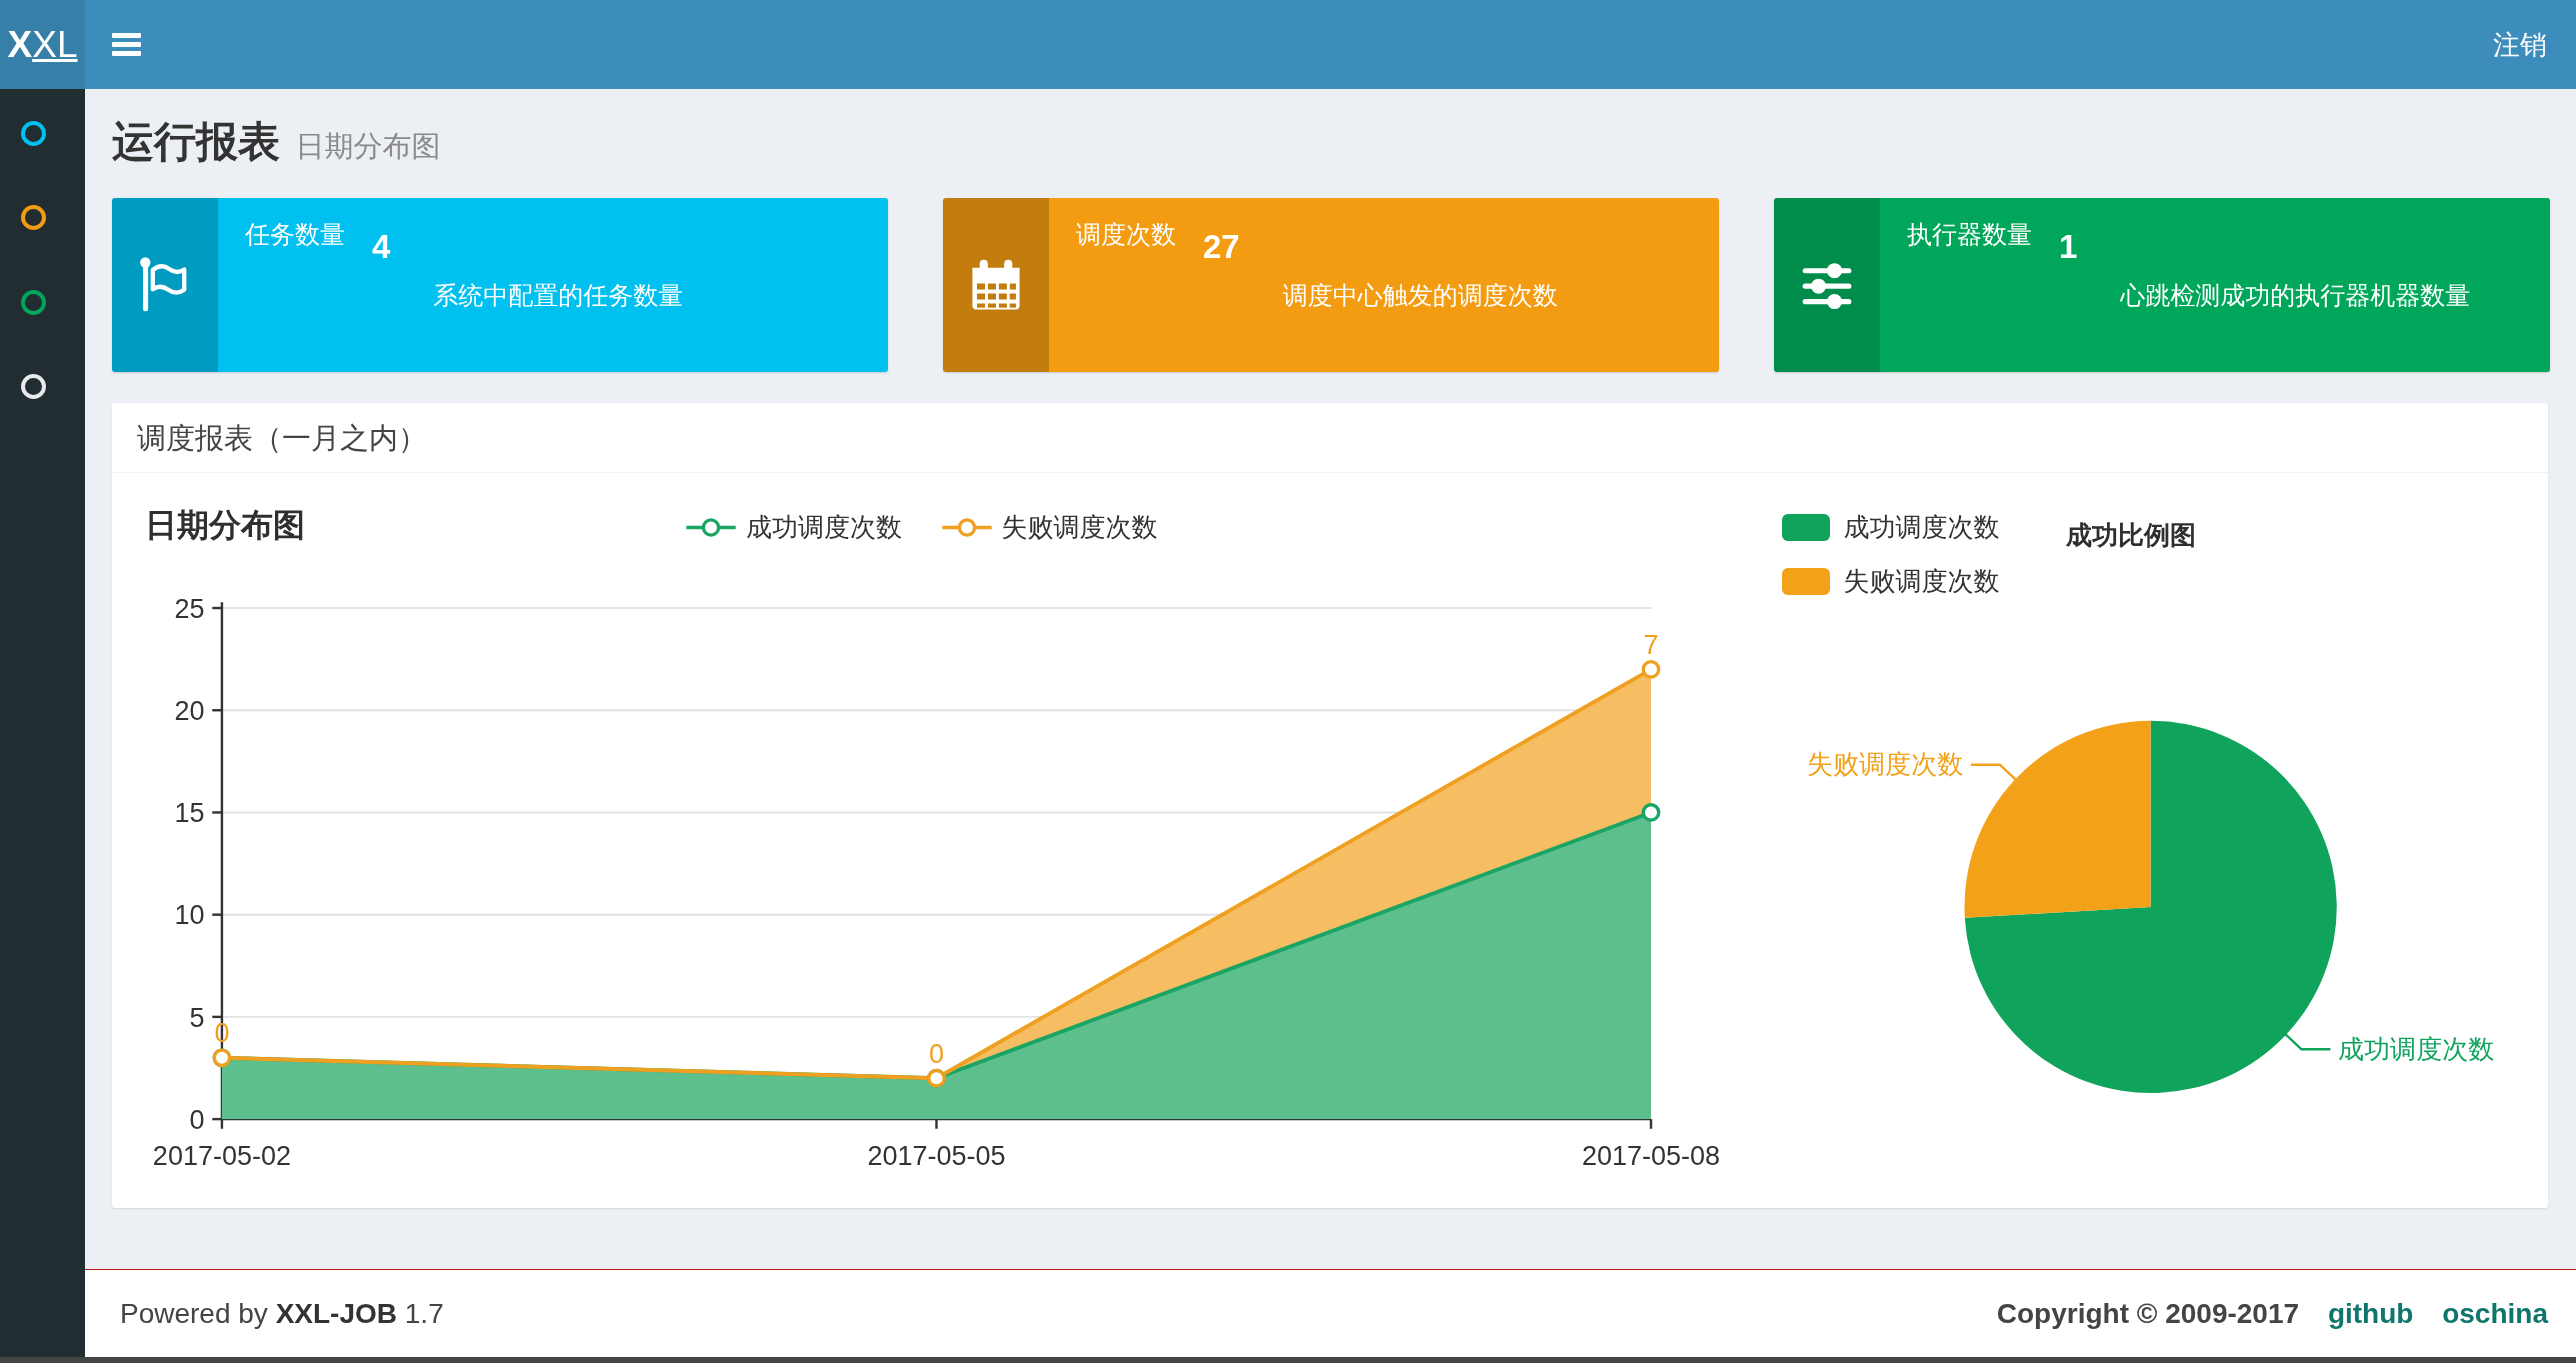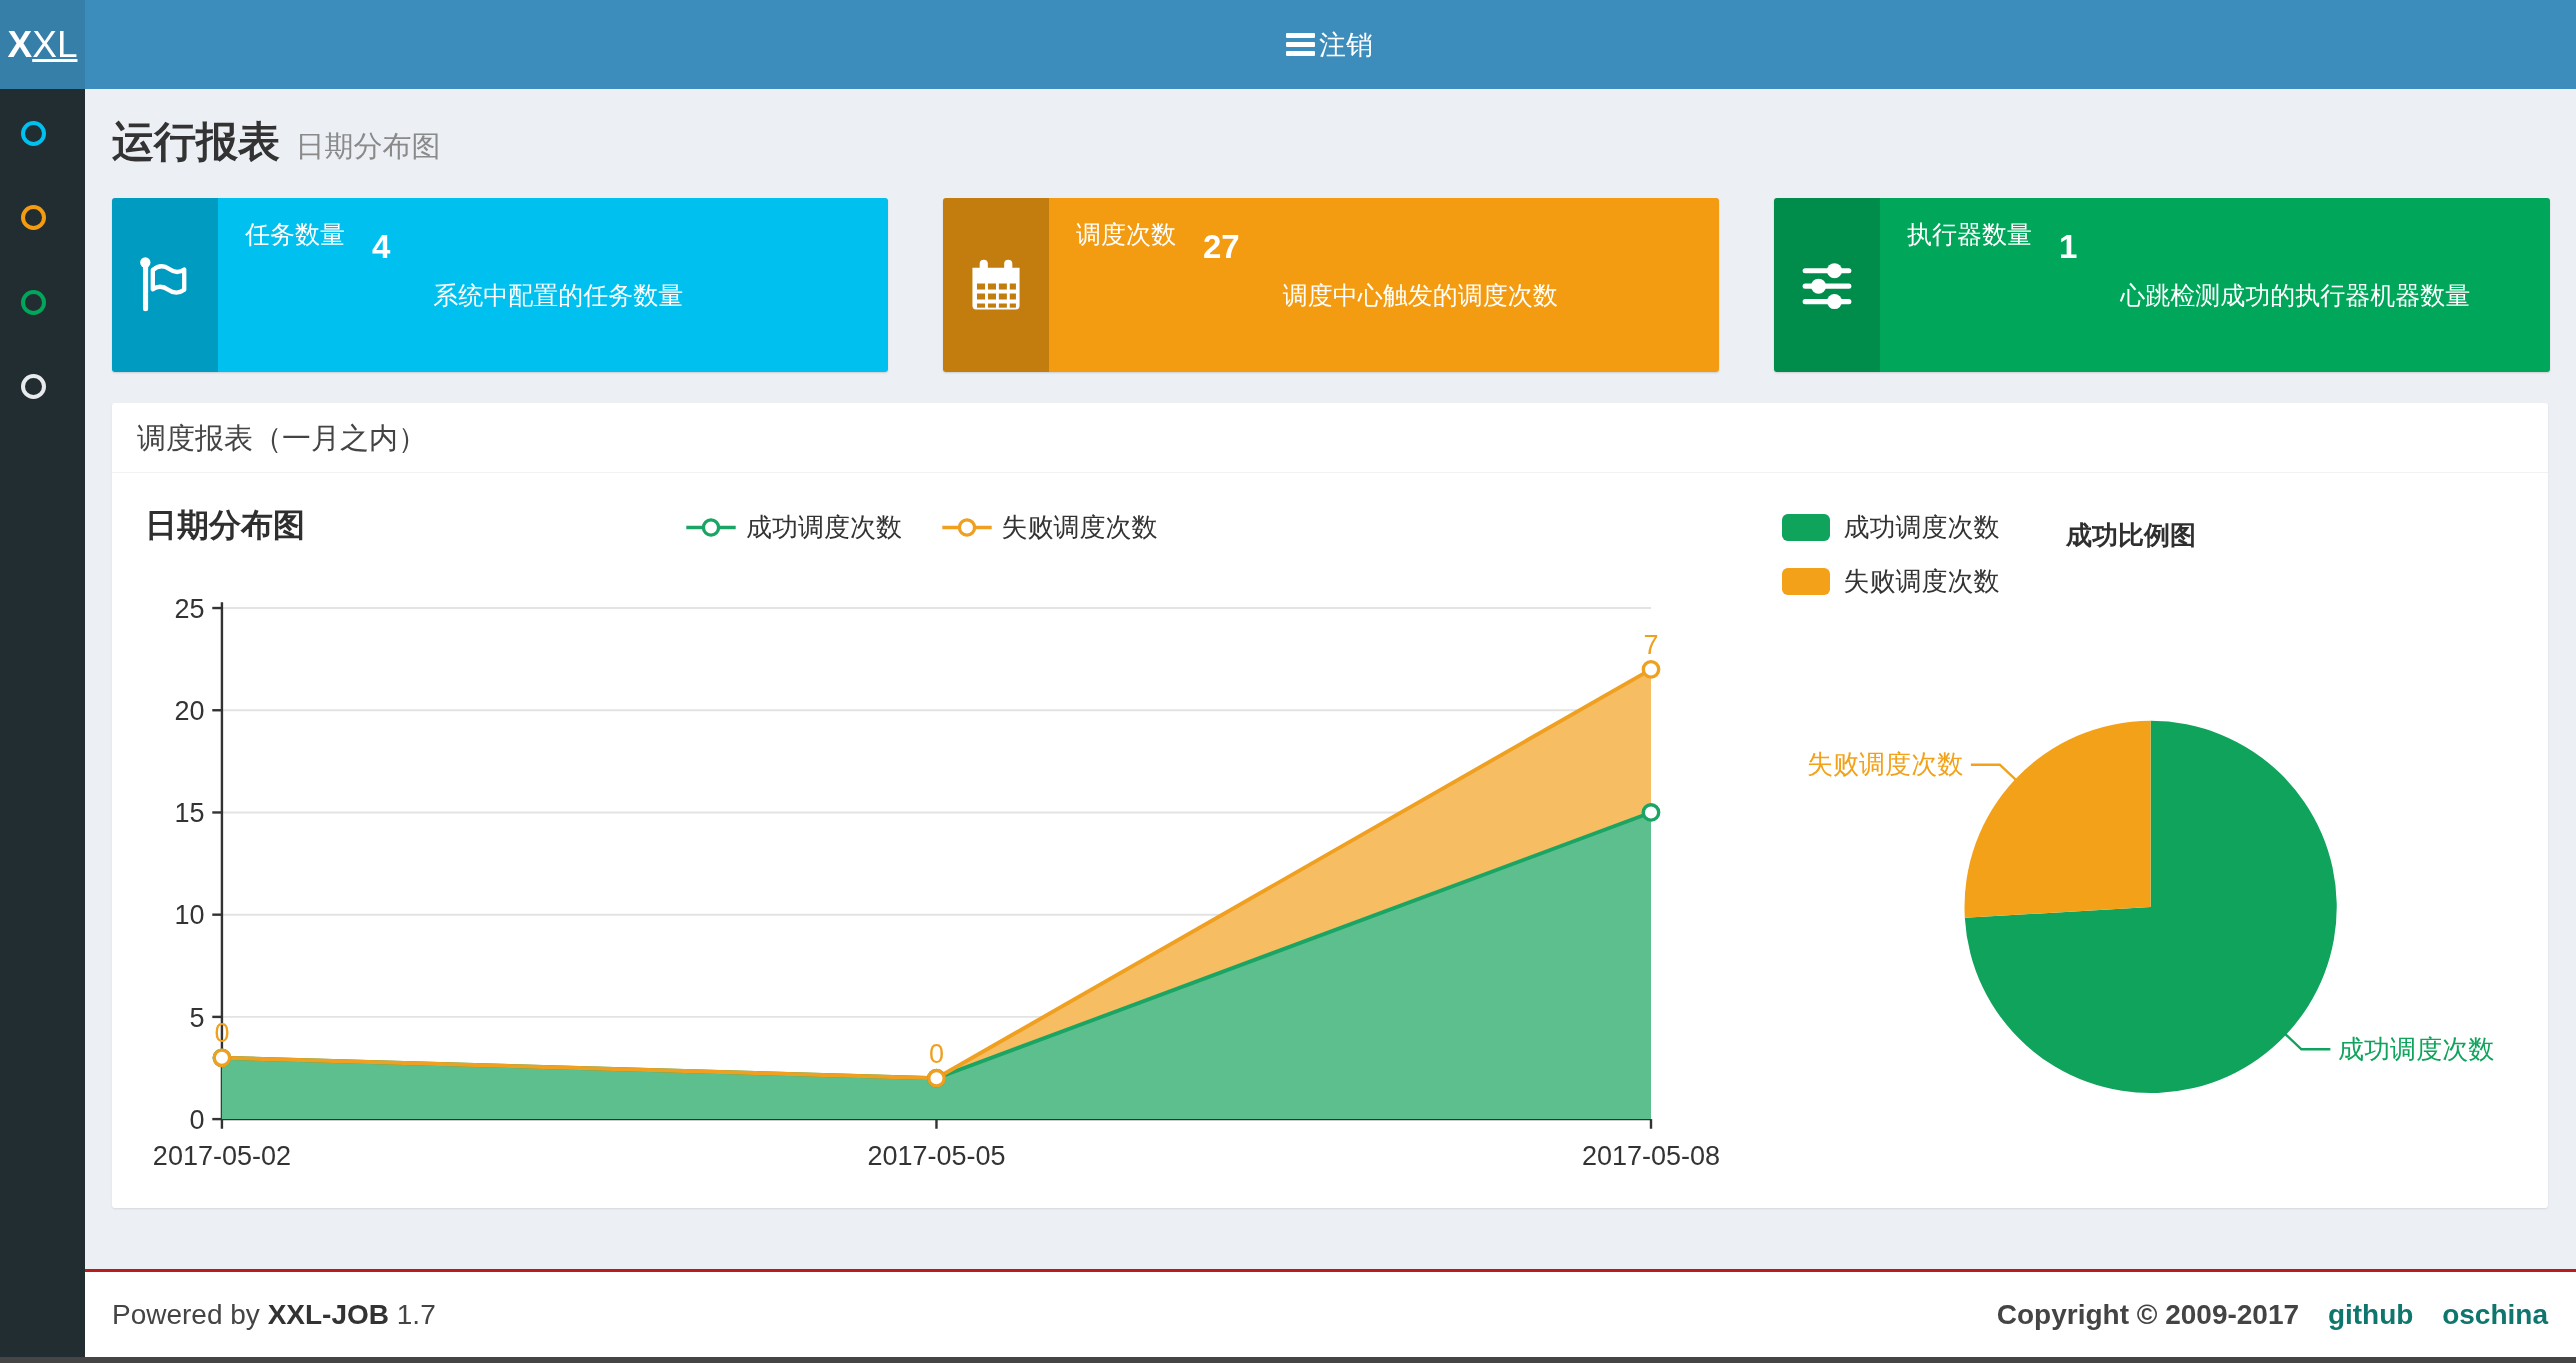--- a/index.html
+++ b/index.html
@@ -5,21 +5,21 @@
   html,body{margin:0;padding:0;background:#ecf0f5;}
   *{box-sizing:border-box;font-family:"Liberation Sans","DejaVu Sans",sans-serif;}
   .app{position:relative;width:2576px;height:1363px;overflow:hidden;background:#ecf0f5;}
 
   
   .topbar{position:absolute;top:0;left:0;right:0;height:89px;background:#3c8dbc;z-index:5;}
   .logo{position:absolute;left:0;top:0;width:85px;height:89px;background:#367fa9;color:#fff;
         display:flex;align-items:center;justify-content:center;font-size:37px;letter-spacing:0;cursor:pointer;}
   .logo b{font-weight:700;}
   .logo span{font-weight:300;text-decoration:underline;}
-  .navbar{margin-left:85px;height:89px;display:flex;align-items:center;justify-content:center;
+  .navbar{margin-left:85px;height:89px;display:flex;align-items:center;justify-content:space-between;
           padding:0 29px 0 27px;}
   .hamburger{width:33px;height:29px;display:flex;flex-direction:column;justify-content:center;gap:4.8px;cursor:pointer;}
   .hamburger .bar{width:29px;height:4.3px;background:#fff;border-radius:1px;}
   .logout{color:#fff;font-size:27px;text-decoration:none;cursor:pointer;}
 
   
   .sidebar{position:absolute;left:0;top:89px;bottom:0;width:85px;background:#222d32;z-index:4;}
   .side-ico{position:absolute;left:21px;width:25px;height:25px;border-radius:50%;border:4.8px solid #fff;cursor:pointer;}
 
   
@@ -52,22 +52,22 @@
 
   .pie-region{position:absolute;left:1620px;top:0;width:817px;height:731px;}
   #pieLegend{position:absolute;left:50px;top:37px;display:flex;flex-direction:column;gap:19px;}
   .pie-lg-item{display:flex;align-items:center;gap:13.5px;font-size:26px;color:#333;cursor:pointer;}
   .swatch{width:48px;height:27px;border-radius:5.8px;display:inline-block;}
   .pie-title{left:334px;top:45px;font-size:26px;}
   #pieChart{position:absolute;left:0;top:0;}
   svg text{font-family:"Liberation Sans","DejaVu Sans",sans-serif;}
 
   
-  .footer{position:absolute;left:85px;right:0;top:1269px;height:89px;background:#fff;border-top:3px solid #b91c1c;
-          display:flex;align-items:center;justify-content:space-between;padding:0 28px 0 27px;font-size:28px;color:#444;}
+  .footer{position:absolute;left:85px;right:0;top:1269px;height:89px;background:#fff;border-top:1px solid #b91c1c;
+          display:flex;align-items:center;justify-content:space-between;padding:0 28px 0 35px;font-size:28px;color:#444;}
   .footer .brand{font-weight:700;color:#333;}
   .footer-right{font-weight:700;color:#444;}
   .footer-right a{color:#0f766e;text-decoration:none;margin-left:21px;font-weight:700;cursor:pointer;}
   .window-edge{position:absolute;left:0;right:0;bottom:0;height:5.8px;background:#454545;z-index:10;}
 </style>
 </head>
 <body>
 
 <div class="app">
 

